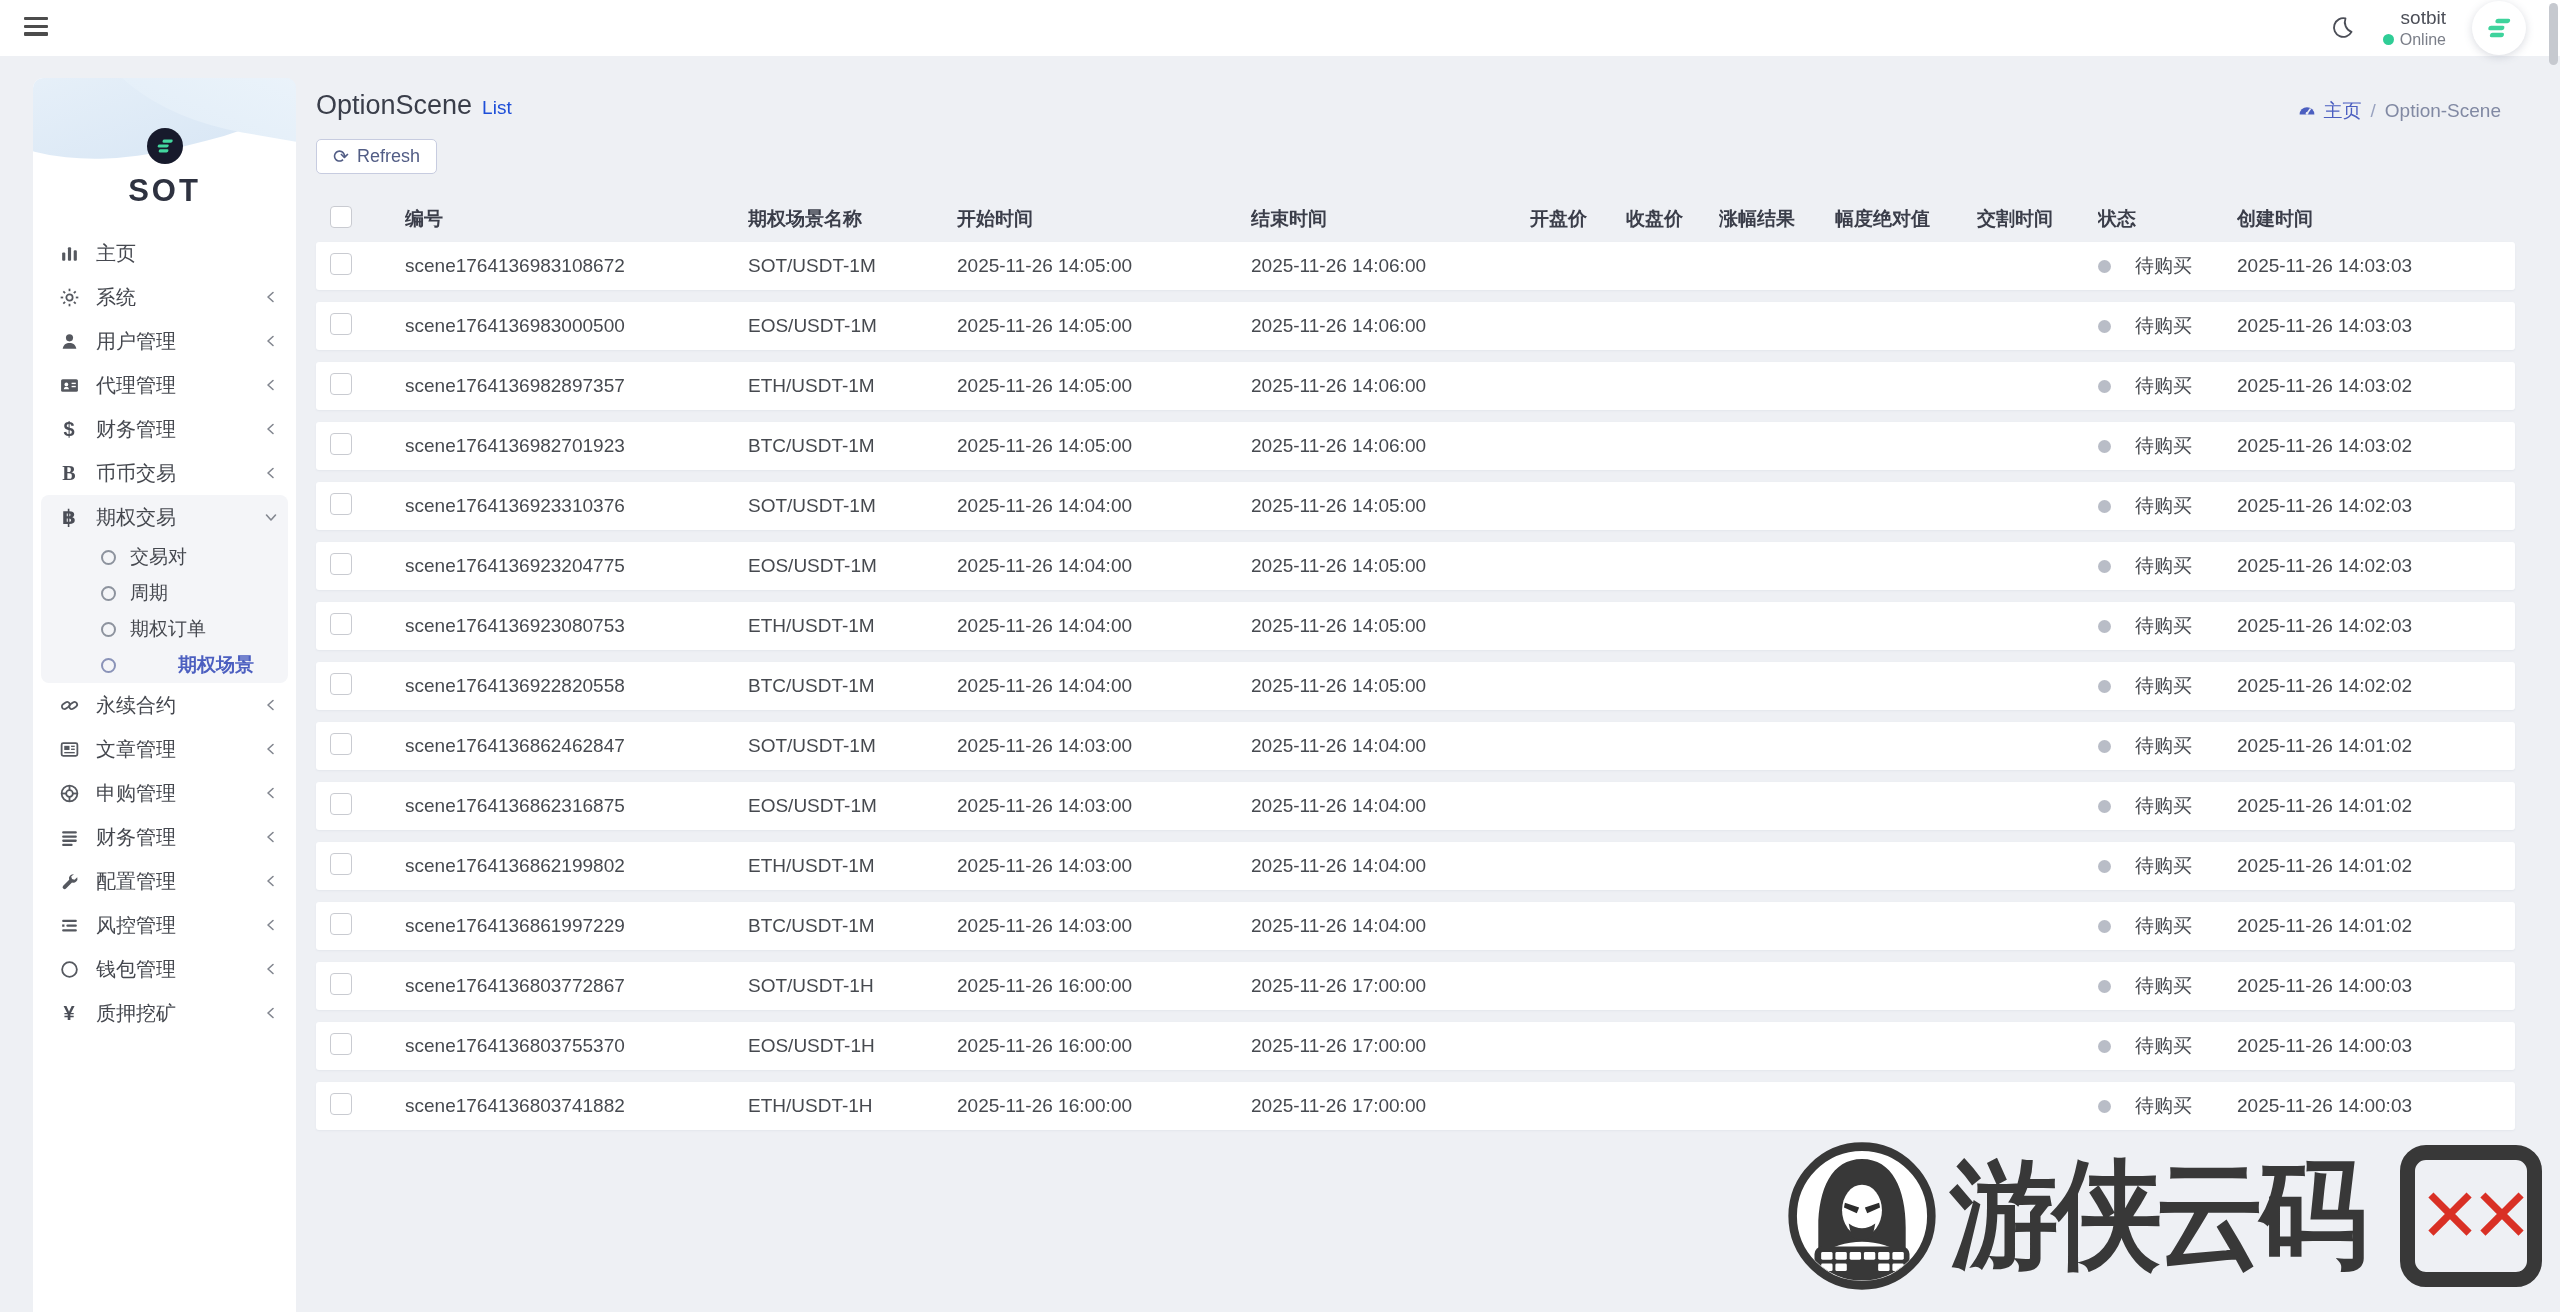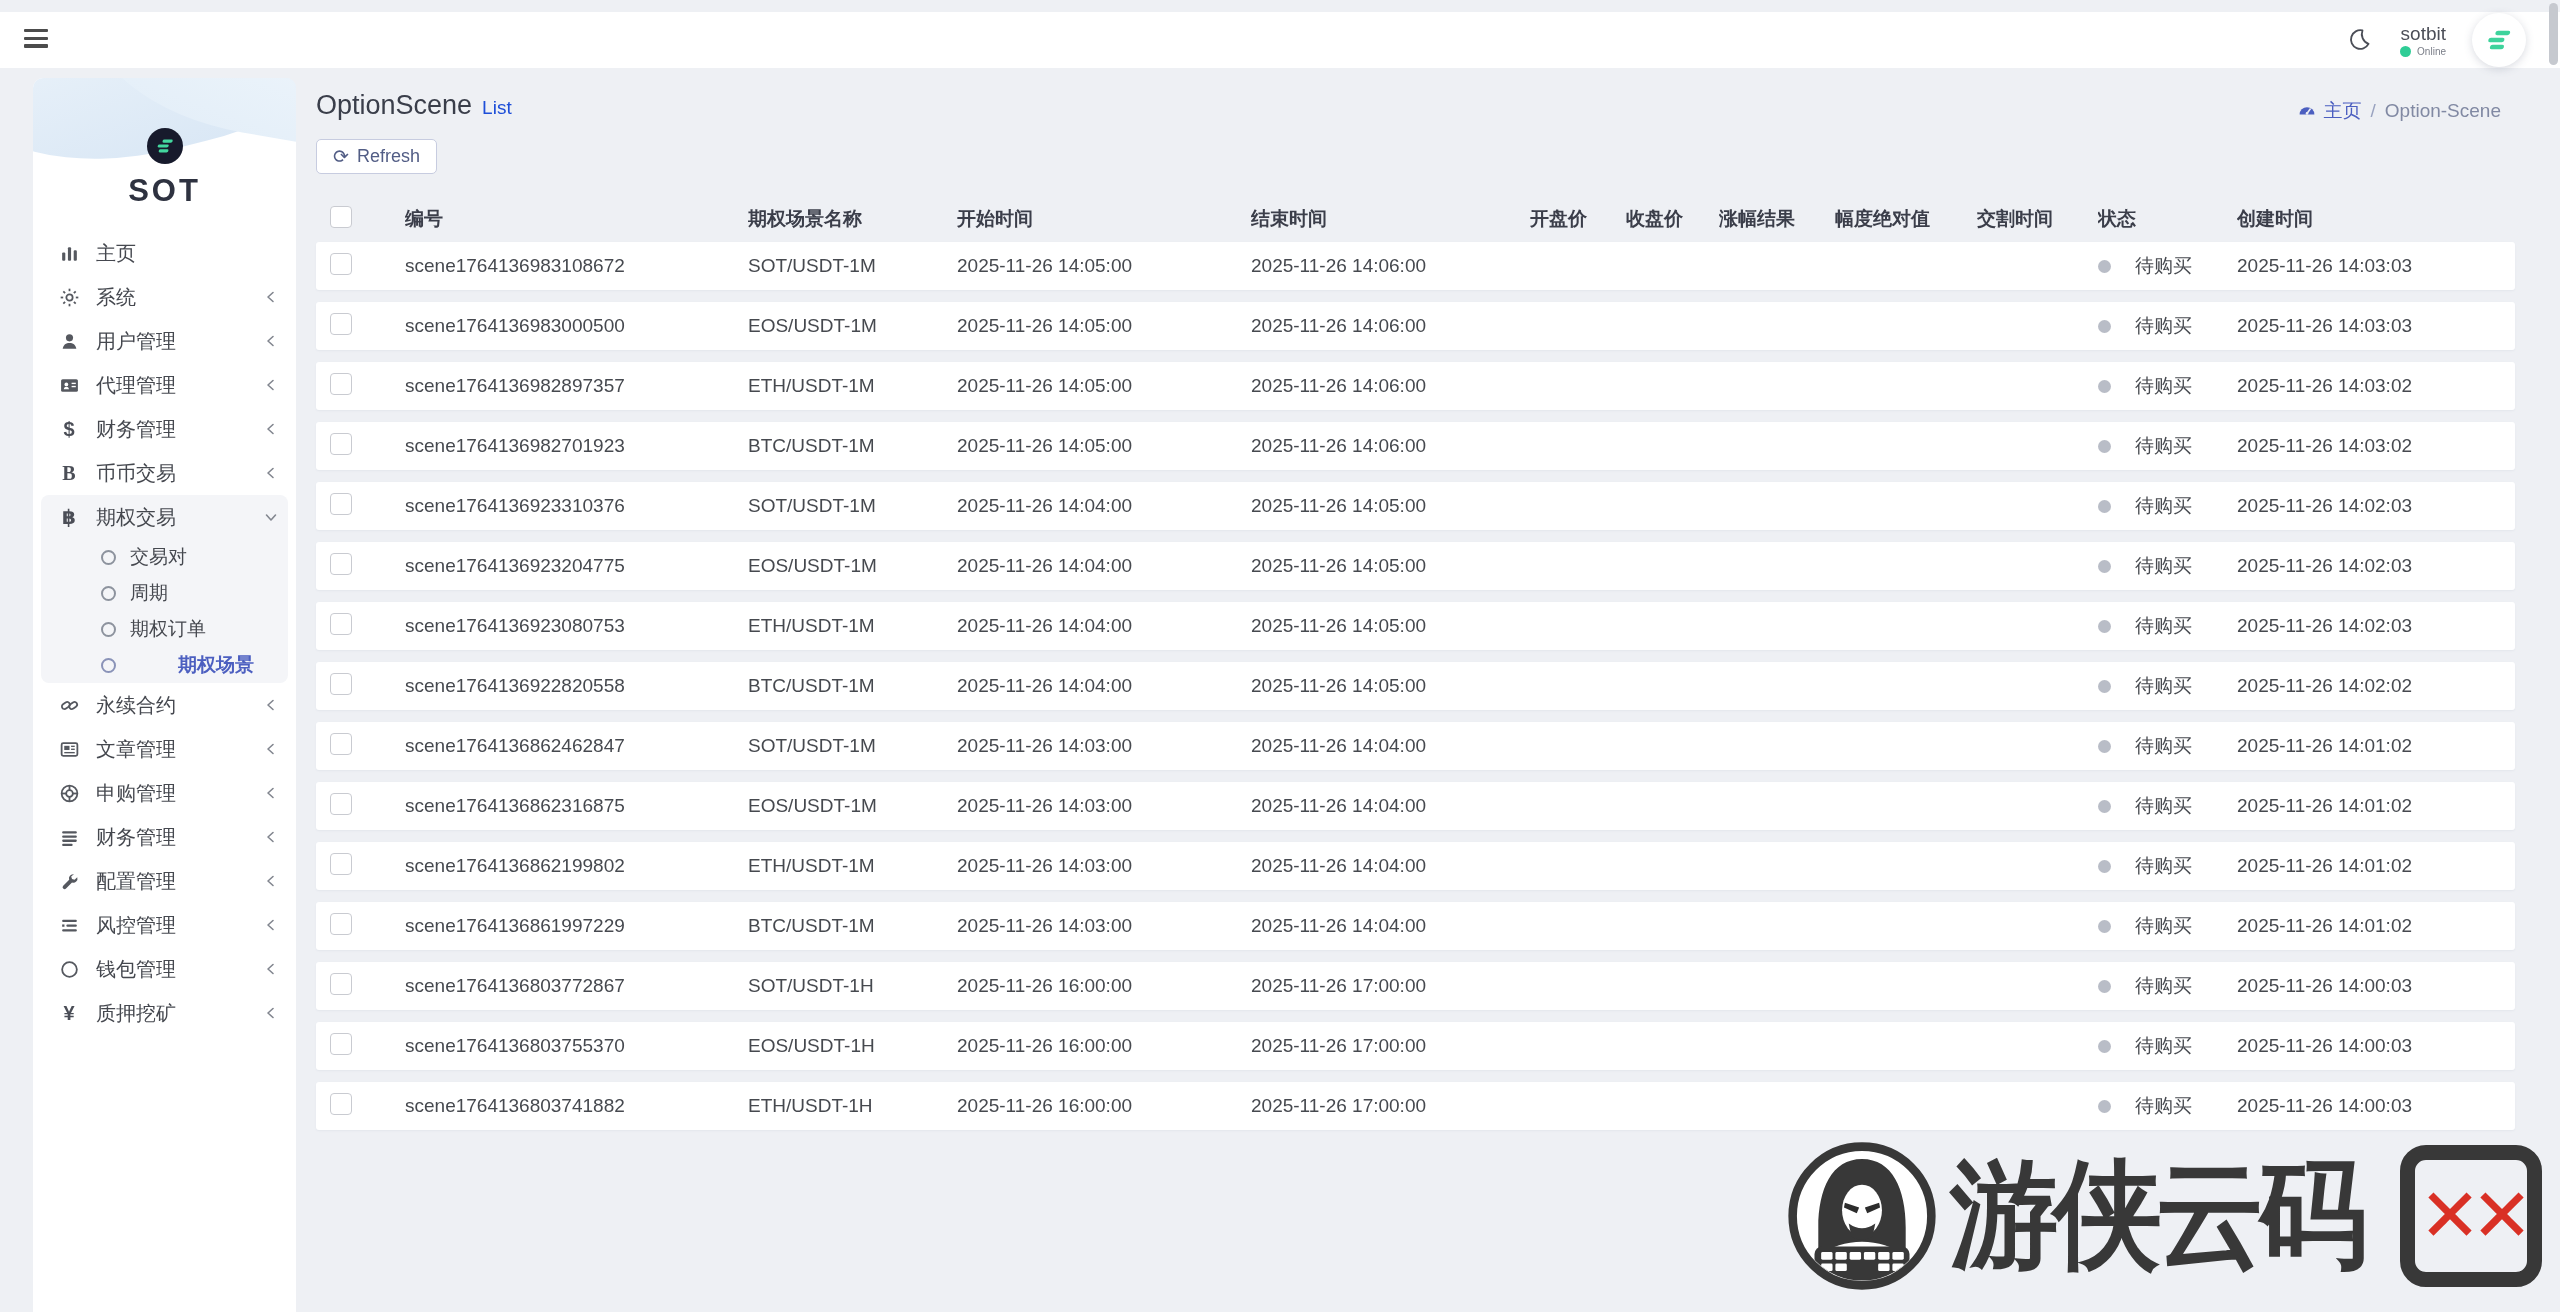--- a/index.html
+++ b/index.html
@@ -1,27 +1,27 @@
 <!DOCTYPE html>
 <html><head>
 <meta charset="utf-8">
 <style>
   * { margin:0; padding:0; box-sizing:border-box; }
   html,body { width:2560px; height:1312px; overflow:hidden; background:#eef0f4;
               font-family:"Liberation Sans","DejaVu Sans",sans-serif; }
 
   
-  .topbar { position:absolute; left:0; top:12px; width:2560px; height:56px; background:#ffffff; z-index:5; }
+  .topbar { position:absolute; left:0; top:0; width:2560px; height:56px; background:#ffffff; z-index:5; }
   .hamburger { position:absolute; left:24px; top:17px; width:26px; height:22px; cursor:pointer; }
   .hamburger span { display:block; width:24px; height:3.4px; background:#4c4c4c; margin-bottom:4.2px; border-radius:1px; }
   .topbar-right { position:absolute; right:34px; top:0; height:56px; display:flex; align-items:center; gap:26px; }
   .moon { width:30px; height:30px; display:flex; align-items:center; justify-content:center; cursor:pointer; }
   .userblock { text-align:right; line-height:1.25; }
   .username { font-size:19px; color:#4c4f58; }
-  .userstatus { font-size:10px; color:#7a7e88; display:flex; align-items:center; gap:6px; justify-content:flex-end; }
+  .userstatus { font-size:16px; color:#7a7e88; display:flex; align-items:center; gap:6px; justify-content:flex-end; }
   .greendot { width:11px; height:11px; border-radius:50%; background:#2fcd96; display:inline-block; }
   .avatar { width:54px; height:54px; border-radius:50%; background:#fff; box-shadow:0 2px 8px rgba(80,90,120,.22);
             display:flex; align-items:center; justify-content:center; cursor:pointer; }
 
   
   .scrollbar { position:absolute; right:0; top:0; width:13px; height:1312px; z-index:60; }
   .scrollthumb { position:absolute; right:2px; top:3px; width:9px; height:62px; border-radius:5px; background:#c6c9cf; }
 
   
   .sidebar { position:absolute; left:33px; top:78px; width:263px; height:1234px; background:#fff;

